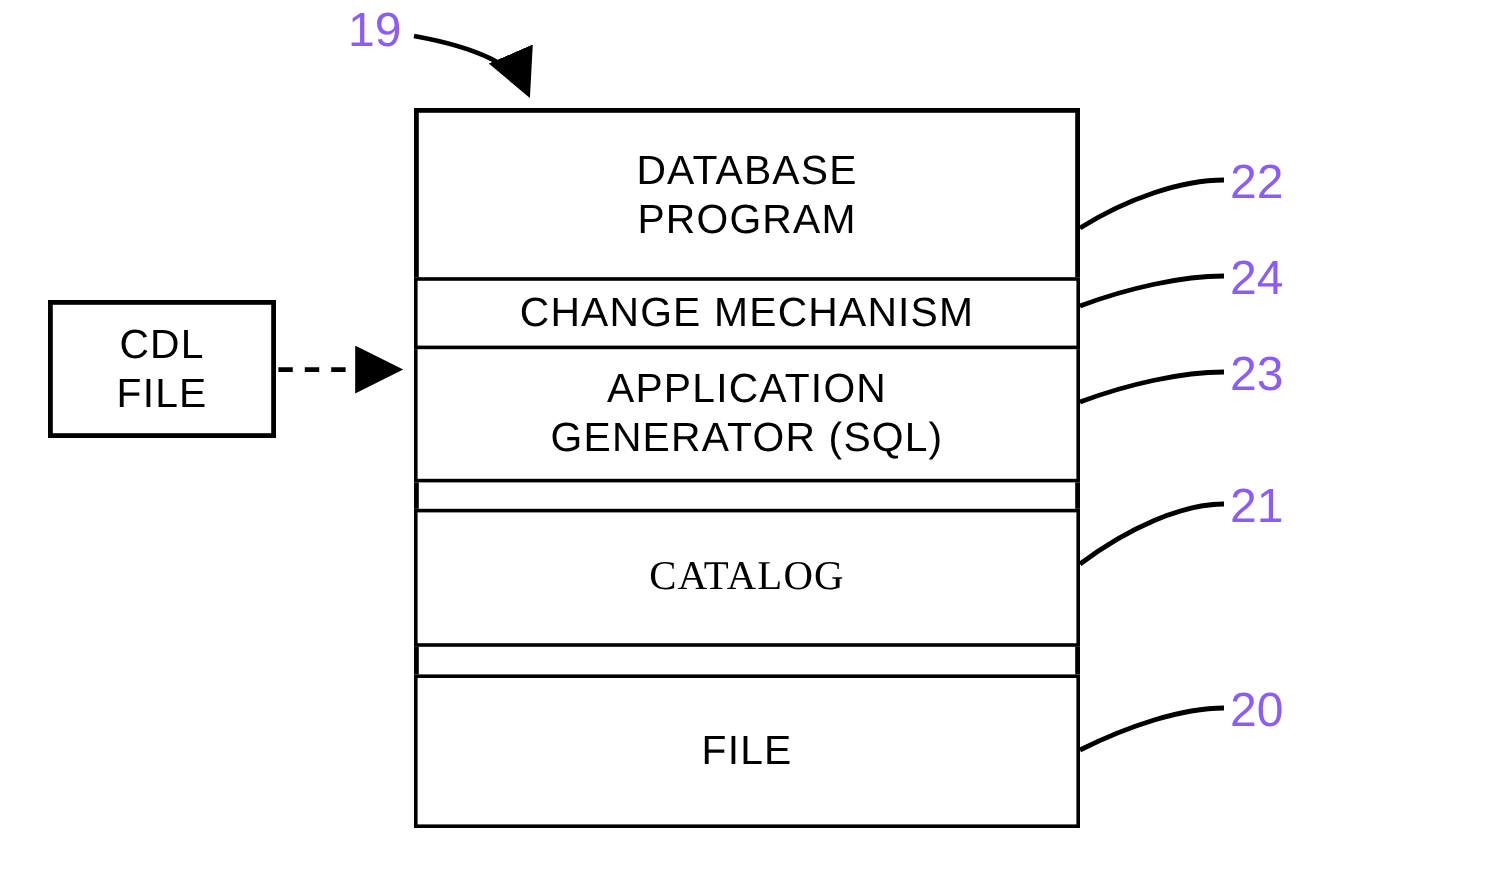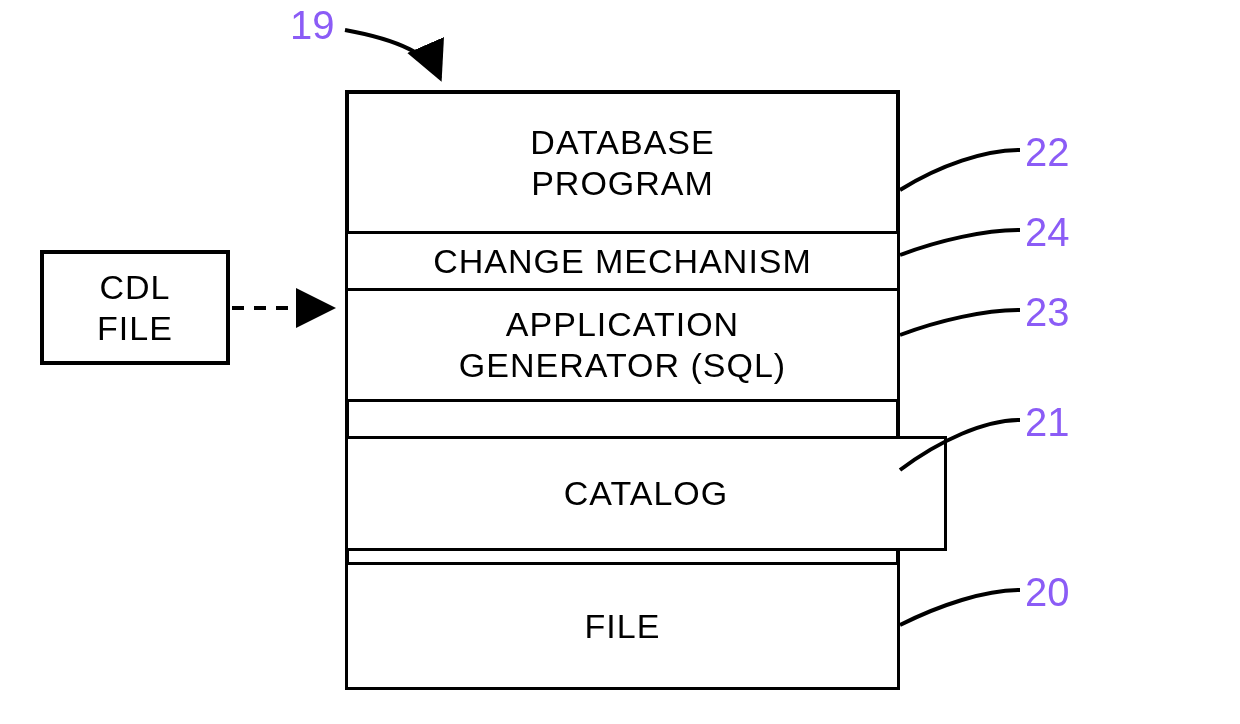--- a/index.html
+++ b/index.html
@@ -65,21 +65,21 @@
 
     <div class="box stack-box" style="position:absolute; left:-4px; top:193px; width:555px; height:115px; flex-direction:column;">
       <span>APPLICATION</span>
       <span>GENERATOR (SQL)</span>
     </div>
 
     <div class="box stack-box" style="position:absolute; left:-4px; top:137px; width:555px; height:60px;">
       <span>CHANGE MECHANISM</span>
     </div>
 
-    <div class="box stack-box" style="position:absolute; left:-4px; top:342px; width:602px; height:115px;">
+    <div class="box stack-box" style="position:absolute; left:-4px; top:330px; width:555px; height:115px;font-family:Liberation Serif, serif;">
       <span>CATALOG</span>
     </div>
 
     <div class="box stack-box" style="position:absolute; left:-4px; top:468px; width:555px; height:128px;">
       <span>FILE</span>
     </div>
   </div>
 
   <div class="label" style="left:290px; top:3px;">19</div>
   <div class="label" style="left:1025px; top:130px;">22</div>

